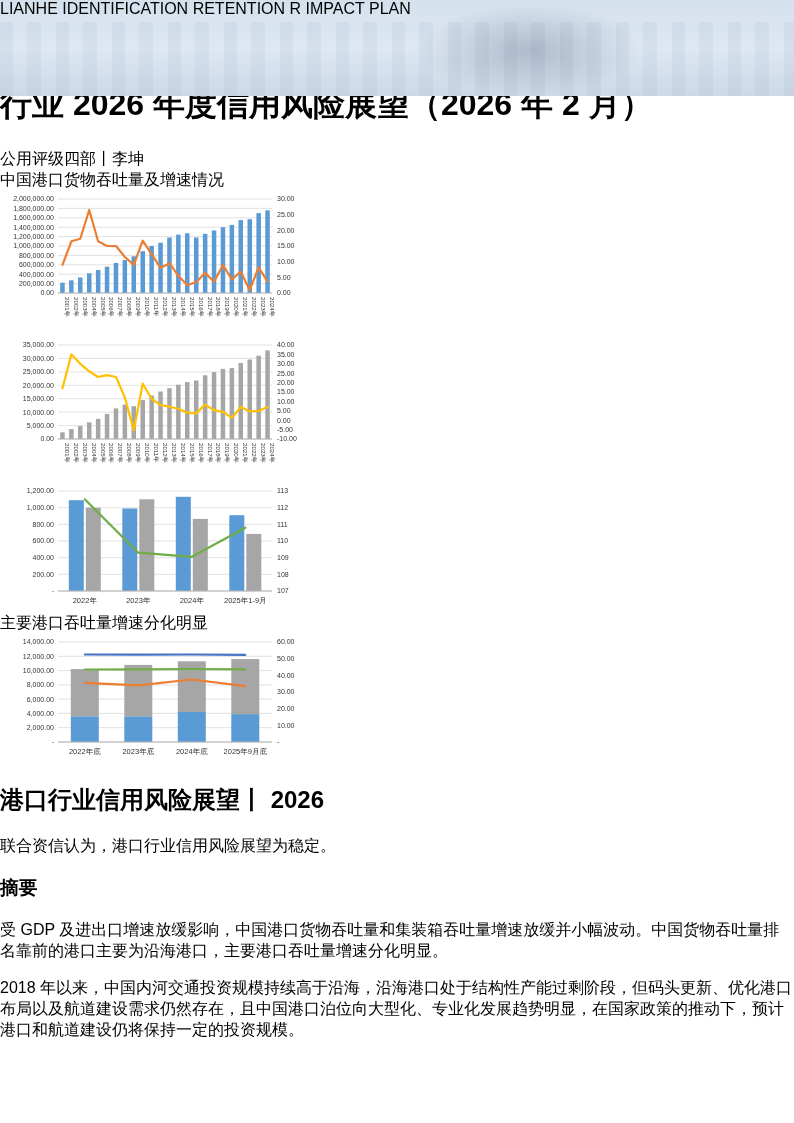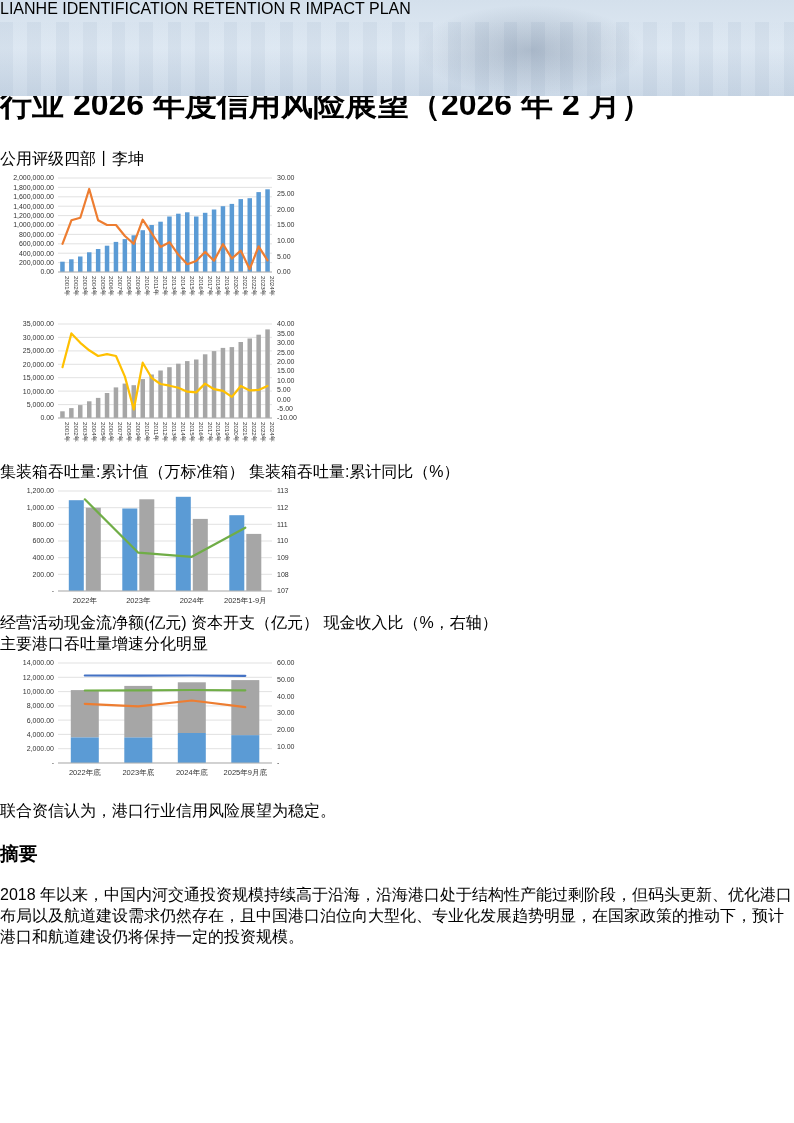--- a/index.html
+++ b/index.html
@@ -91,20 +91,21 @@
     <h1><span>吞吐量增速放缓，基建与内需托底行业基本面——港口行业 2026 年度信用风险展望</span><span class="paren">（2026 年 2 月）</span></h1>
     <div class="byline">
       <span>公用评级四部</span><span class="sep">丨</span><span>李坤</span>
     </div>
   </div>
   <div class="accent-line"></div>
 
   <div class="leftcol">
 
     <div class="chart-card">
+      <div class="chart-title">中国港口货物吞吐量及增速情况</div>
       <div class="chart-box">
         <div class="plot"><svg width="308" height="142" viewBox="0 0 308 142" font-family="inherit">
               <line x1="58" x2="272" y1="102.0" y2="102.0" stroke="#d9d9d9" stroke-width="0.8"></line>
               <text x="54" y="104.4" text-anchor="end" font-size="7" fill="#333">0.00</text>
               <line x1="58" x2="272" y1="92.6" y2="92.6" stroke="#d9d9d9" stroke-width="0.8"></line>
               <text x="54" y="95.0" text-anchor="end" font-size="7" fill="#333">200,000.00</text>
               <line x1="58" x2="272" y1="83.2" y2="83.2" stroke="#d9d9d9" stroke-width="0.8"></line>
               <text x="54" y="85.6" text-anchor="end" font-size="7" fill="#333">400,000.00</text>
               <line x1="58" x2="272" y1="73.8" y2="73.8" stroke="#d9d9d9" stroke-width="0.8"></line>
               <text x="54" y="76.2" text-anchor="end" font-size="7" fill="#333">600,000.00</text>
@@ -257,24 +258,20 @@
               <text x="198.6" y="106" font-size="6.2" fill="#333" transform="rotate(90 198.6 106)">2016年</text>
               <text x="207.5" y="106" font-size="6.2" fill="#333" transform="rotate(90 207.5 106)">2017年</text>
               <text x="216.4" y="106" font-size="6.2" fill="#333" transform="rotate(90 216.4 106)">2018年</text>
               <text x="225.4" y="106" font-size="6.2" fill="#333" transform="rotate(90 225.4 106)">2019年</text>
               <text x="234.3" y="106" font-size="6.2" fill="#333" transform="rotate(90 234.3 106)">2020年</text>
               <text x="243.2" y="106" font-size="6.2" fill="#333" transform="rotate(90 243.2 106)">2021年</text>
               <text x="252.1" y="106" font-size="6.2" fill="#333" transform="rotate(90 252.1 106)">2022年</text>
               <text x="261.0" y="106" font-size="6.2" fill="#333" transform="rotate(90 261.0 106)">2023年</text>
               <text x="269.9" y="106" font-size="6.2" fill="#333" transform="rotate(90 269.9 106)">2024年</text>
             </svg></div>
-        <div class="legend center">
-          <span class="li"><i class="sw" style="background: rgb(166, 166, 166); height: 5px;"></i><span>集装箱吞吐量:累计值（万标准箱）</span></span>
-          <span class="li"><i class="sw" style="background: rgb(255, 192, 0); height: 3px;"></i><span>集装箱吞吐量:累计同比（%）</span></span>
-        </div>
       </div>
     </div>
 
     <div class="chart-card">
       <div class="chart-box">
         <div class="plot"><svg width="308" height="126" viewBox="0 0 308 126" font-family="inherit">
               <line x1="58" x2="272" y1="108.0" y2="108.0" stroke="#d9d9d9" stroke-width="0.8"></line>
               <text x="54" y="110.4" text-anchor="end" font-size="7" fill="#333">-</text>
               <line x1="58" x2="272" y1="91.3" y2="91.3" stroke="#d9d9d9" stroke-width="0.8"></line>
               <text x="54" y="93.7" text-anchor="end" font-size="7" fill="#333">200.00</text>
@@ -303,25 +300,20 @@
               <rect x="192.8" y="35.9" width="15" height="72.1" fill="#a6a6a6"></rect>
               <rect x="229.3" y="32.2" width="15" height="75.8" fill="#5b9bd5"></rect>
               <rect x="246.3" y="50.9" width="15" height="57.1" fill="#a6a6a6"></rect>
               <polyline points="84.8,16.3 138.3,69.7 191.8,73.8 245.3,44.7" fill="none" stroke="#70ad47" stroke-width="2.2" stroke-linejoin="round" stroke-linecap="round"></polyline>
               <line x1="58" x2="272" y1="108" y2="108" stroke="#b3b3b3" stroke-width="1"></line>
               <text x="84.8" y="120" text-anchor="middle" font-size="7.5" fill="#333">2022年</text>
               <text x="138.3" y="120" text-anchor="middle" font-size="7.5" fill="#333">2023年</text>
               <text x="191.8" y="120" text-anchor="middle" font-size="7.5" fill="#333">2024年</text>
               <text x="245.3" y="120" text-anchor="middle" font-size="7.5" fill="#333">2025年1-9月</text>
             </svg></div>
-        <div class="legend cols">
-          <span class="li"><i class="sw" style="background: rgb(91, 155, 213); height: 5px;"></i><span>经营活动现金流净额(亿元)</span></span>
-          <span class="li"><i class="sw" style="background: rgb(166, 166, 166); height: 5px;"></i><span>资本开支（亿元）</span></span>
-          <span class="li"><i class="sw" style="background: rgb(112, 173, 71); height: 3px;"></i><span>现金收入比（%，右轴）</span></span>
-        </div>
       </div>
     </div>
 
     <div class="chart-card">
       <div class="chart-title">主要港口吞吐量增速分化明显</div>
       <div class="chart-box">
         <div class="plot"><svg width="308" height="126" viewBox="0 0 308 126" font-family="inherit">
               <line x1="58" x2="272" y1="108.0" y2="108.0" stroke="#d9d9d9" stroke-width="0.8"></line>
               <text x="54" y="110.4" text-anchor="end" font-size="7" fill="#333">-</text>
               <line x1="58" x2="272" y1="93.7" y2="93.7" stroke="#d9d9d9" stroke-width="0.8"></line>
@@ -362,21 +354,23 @@
               <text x="191.8" y="120" text-anchor="middle" font-size="7.5" fill="#333">2024年底</text>
               <text x="245.3" y="120" text-anchor="middle" font-size="7.5" fill="#333">2025年9月底</text>
             </svg></div>
       </div>
     </div>
   </div>
 
   <div class="vaccent"></div>
 
   <div class="panel">
+    <h2>港口行业信用风险展望丨 2026</h2>
     <p class="stance">联合资信认为，港口行业信用风险展望为稳定。</p>
     <h3>摘要</h3>
     <div class="bullets">
+      <div class="bullet"><span class="bk"></span><p>受 GDP 及进出口增速放缓影响，中国港口货物吞吐量和集装箱吞吐量增速放缓并小幅波动。中国货物吞吐量排名靠前的港口主要为沿海港口，主要港口吞吐量增速分化明显。</p></div>
       <div class="bullet"><span class="bk"></span><p>2018 年以来，中国内河交通投资规模持续高于沿海，沿海港口处于结构性产能过剩阶段，但码头更新、优化港口布局以及航道建设需求仍然存在，且中国港口泊位向大型化、专业化发展趋势明显，在国家政策的推动下，预计港口和航道建设仍将保持一定的投资规模。</p></div>
 
     </div>
 
   </div>
 </div>
 
 </body></html>

